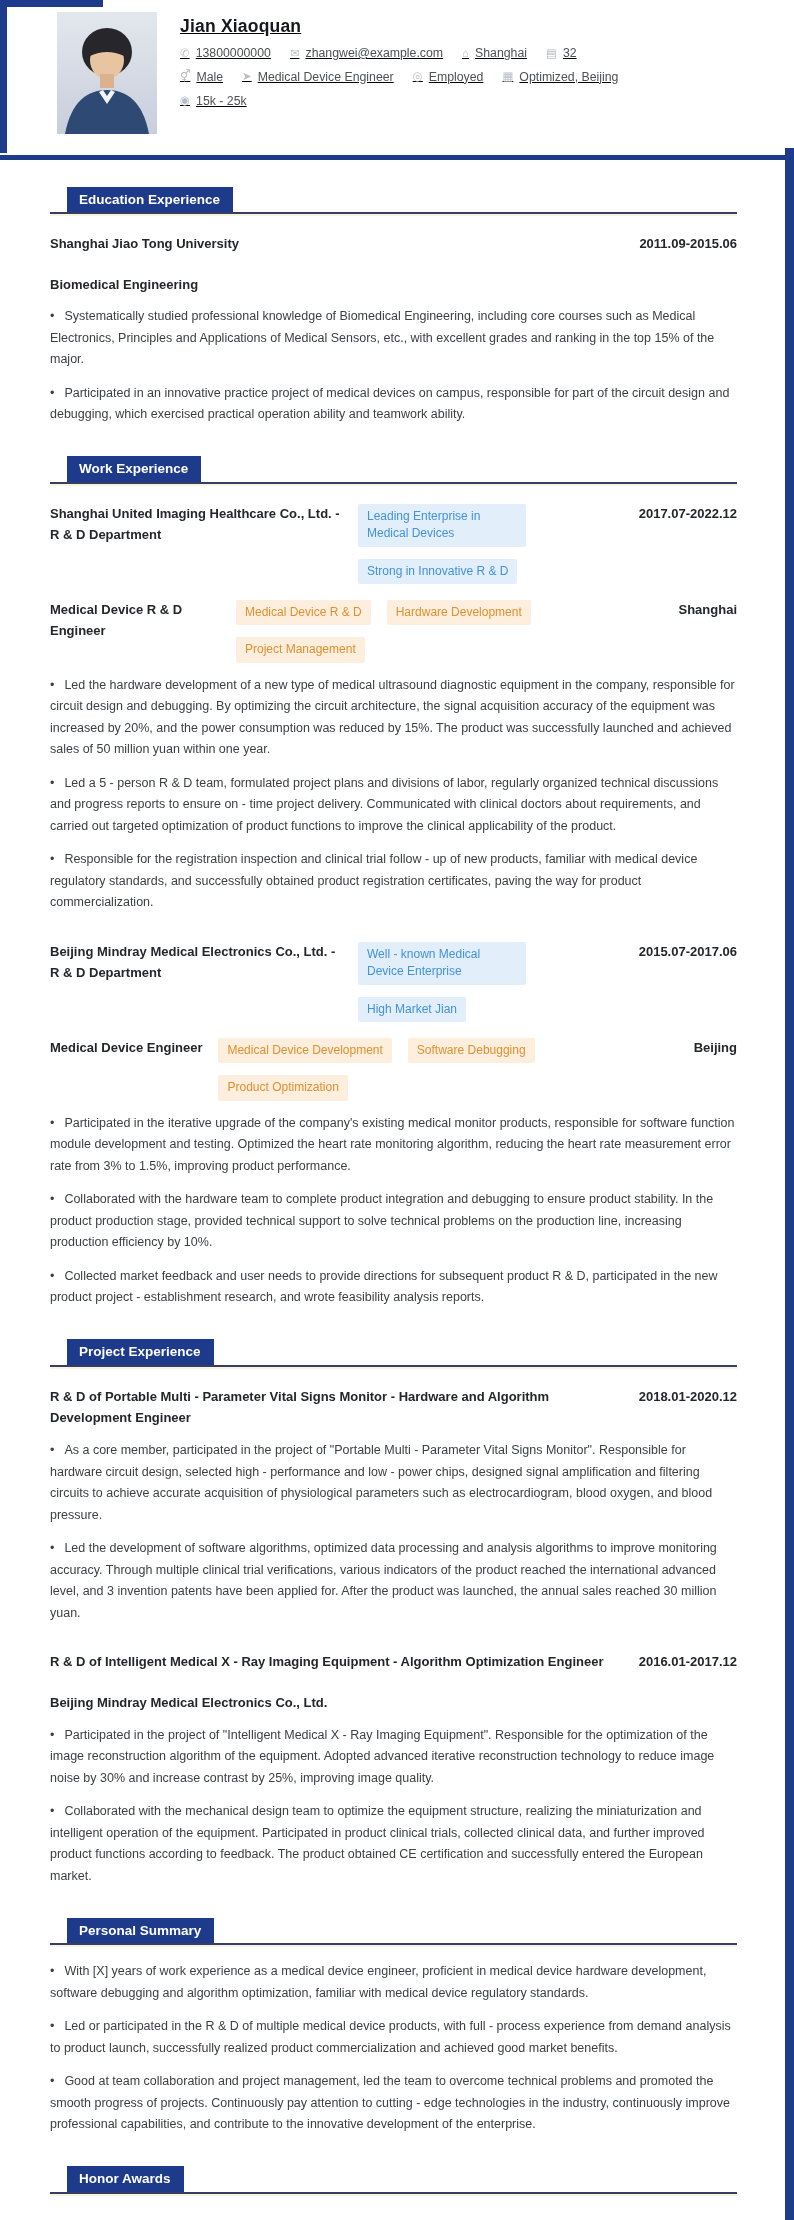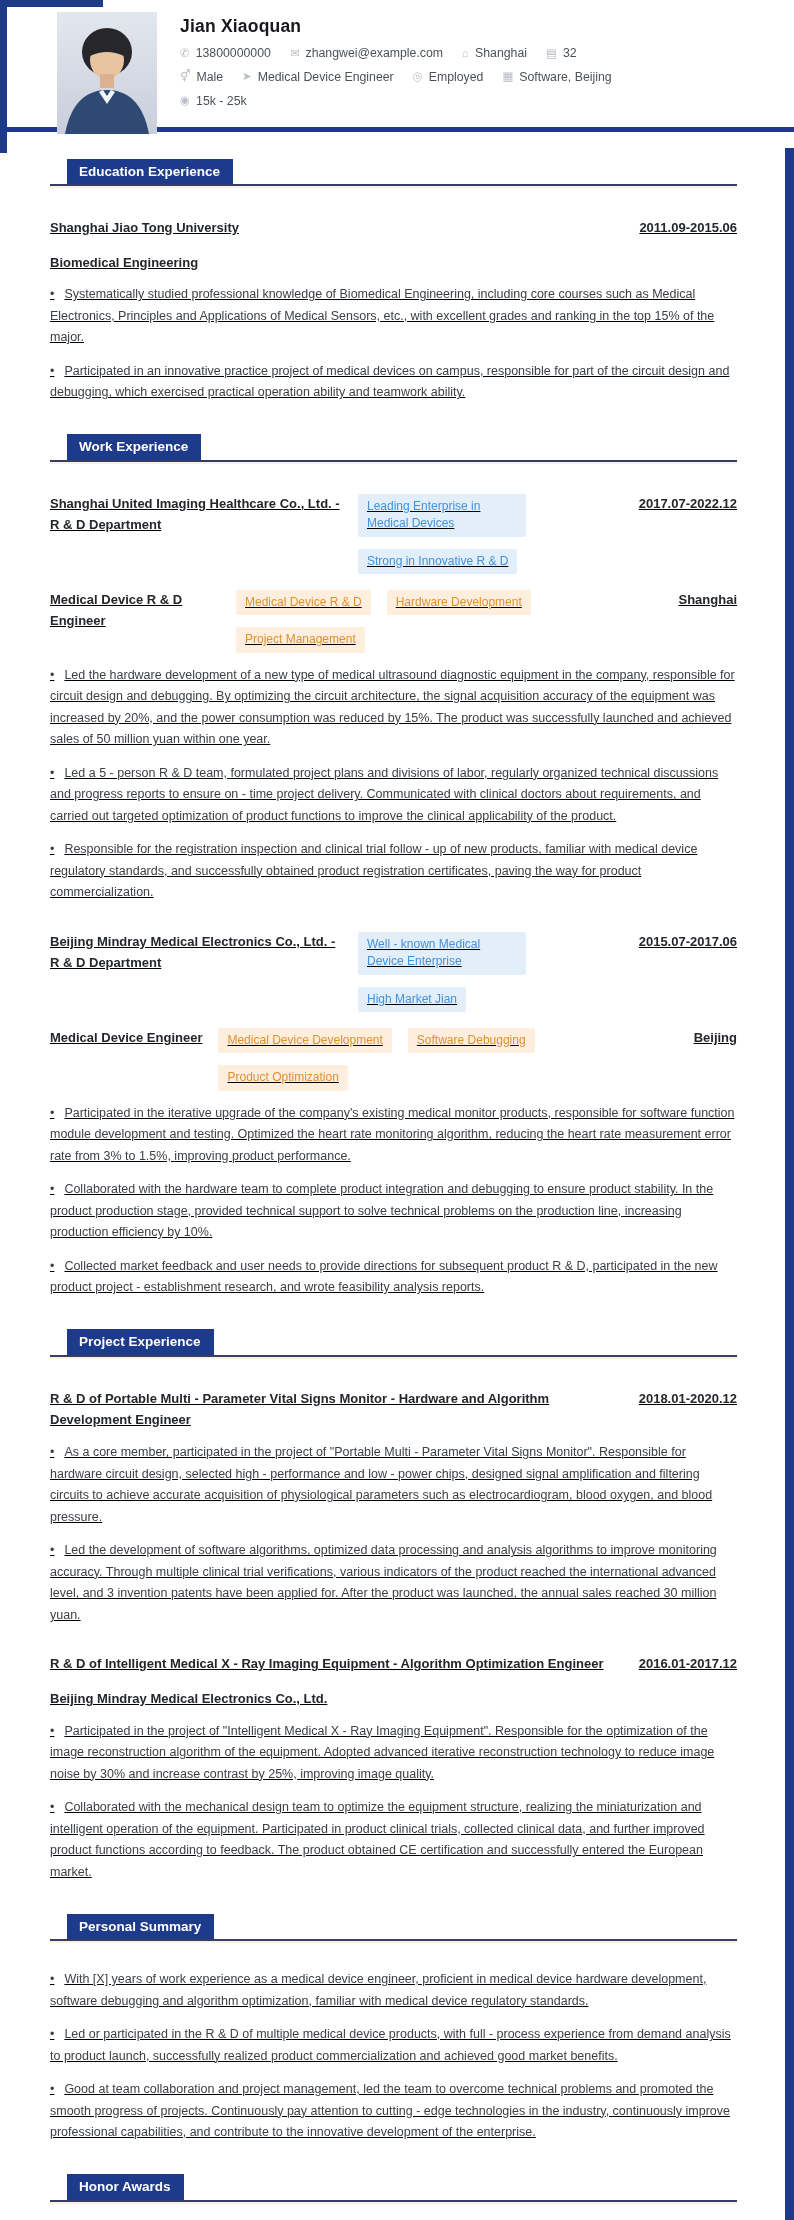--- a/index.html
+++ b/index.html
@@ -18,47 +18,47 @@
   .page{
     position:relative;width:794px;height:2220px;margin:0 auto;background:#fff;
     font-family:"Liberation Sans","DejaVu Sans",sans-serif;overflow:hidden;
   }
   
   .frame-left{position:absolute;left:0;top:0;width:7px;height:153px;background:var(--navy);}
   .frame-top{position:absolute;left:0;top:0;width:103px;height:7px;background:var(--navy);}
   .frame-right{position:absolute;right:0;top:148px;width:9px;height:2072px;background:var(--navy);}
 
   
-  .header{box-sizing:border-box;height:132px;border-bottom:5px solid var(--navy);
-    display:flex;align-items:flex-start;padding:12px 20px 0 57px;background:#fff;}
+  .header{box-sizing:border-box;height:160px;border-bottom:5px solid var(--navy);
+    display:flex;align-items:flex-start;padding:12px 20px 0 57px;background:#fff;text-decoration:underline;}
   .photo{width:100px;height:122px;flex:0 0 auto;overflow:hidden;}
   .hinfo{margin-left:23px;padding-top:4px;min-width:0;}
   .name{margin:0;font-size:17.5px;font-weight:700;color:#17181c;letter-spacing:.2px;}
   .crows{margin-top:4px;}
   .crow{display:flex;align-items:center;gap:19px;margin-top:9px;font-size:12.3px;color:#4c5158;white-space:nowrap;}
   .citem{display:inline-flex;align-items:center;}
   .cicon{color:#b9bec6;font-size:11.5px;margin-right:6px;line-height:1;}
   .ctext{line-height:1.2;}
 
   
   .body{padding:26px 57px 0 50px;}
   .section{margin-top:30px;}
   .section:first-child{margin-top:0;}
   .sec-head{position:relative;height:26px;border-bottom:2.5px solid var(--rule);}
   .badge{position:absolute;left:17px;bottom:0;background:var(--navy);color:#fff;
     font-weight:700;font-size:13.5px;line-height:1;padding:6px 13px 6px 12px;}
   .badge::after{content:'';position:absolute;z-index:-1;top:5px;right:-8px;width:17px;height:100%;
     background:var(--fold);transform:skewX(-16deg);}
   .rule-cream{height:2px;background:var(--cream);}
-  .sec-body{padding-top:14px;text-decoration:underline;}
+  .sec-body{padding-top:2px;}
 
   .row{display:flex;align-items:flex-start;margin-top:16px;}
   .t-title{font-weight:700;font-size:13px;color:var(--ink);line-height:1.6;}
   .t-date{margin-left:auto;font-weight:700;font-size:13px;color:var(--ink);white-space:nowrap;padding-left:12px;line-height:1.6;text-align:right;}
-  .t-sub{font-weight:700;font-size:13px;color:var(--ink);margin-top:14px;line-height:1.5;}
+  .t-sub{font-weight:700;font-size:13px;color:var(--ink);margin-top:20px;line-height:1.5;}
   .bullet{margin:12px 0 0;font-size:12.5px;line-height:1.72;color:var(--body-tx);text-align:left;}
   .dot{margin-right:10px;}
   .titem + .titem, .job + .job{margin-top:28px;}
 
   .company{max-width:292px;flex:0 1 auto;}
   .role{max-width:170px;flex:0 1 auto;}
   .tags{display:flex;flex-wrap:wrap;gap:12px 16px;flex:1;margin:0 14px 0 16px;align-items:flex-start;min-width:0;}
   .tag{font-size:12px;line-height:1.45;padding:4px 9px;border-radius:2px;display:inline-block;}
   .tag.blue{background:var(--tag-blue-bg);color:var(--tag-blue-tx);max-width:150px;}
   .tag.orange{background:var(--tag-orange-bg);color:var(--tag-orange-tx);}
@@ -120,21 +120,21 @@
             <span class="citem">
               <span class="cicon">➤</span>
               <span class="ctext">Medical Device Engineer</span>
             </span>
             <span class="citem">
               <span class="cicon">◎</span>
               <span class="ctext">Employed</span>
             </span>
             <span class="citem">
               <span class="cicon">▦</span>
-              <span class="ctext">Software, Beijing</span>
+              <span class="ctext">Optimized, Beijing</span>
             </span>
           </div>
           <div class="crow">
             <span class="citem">
               <span class="cicon">◉</span>
               <span class="ctext">15k - 25k</span>
             </span>
           </div>
         </div>
     </div>

